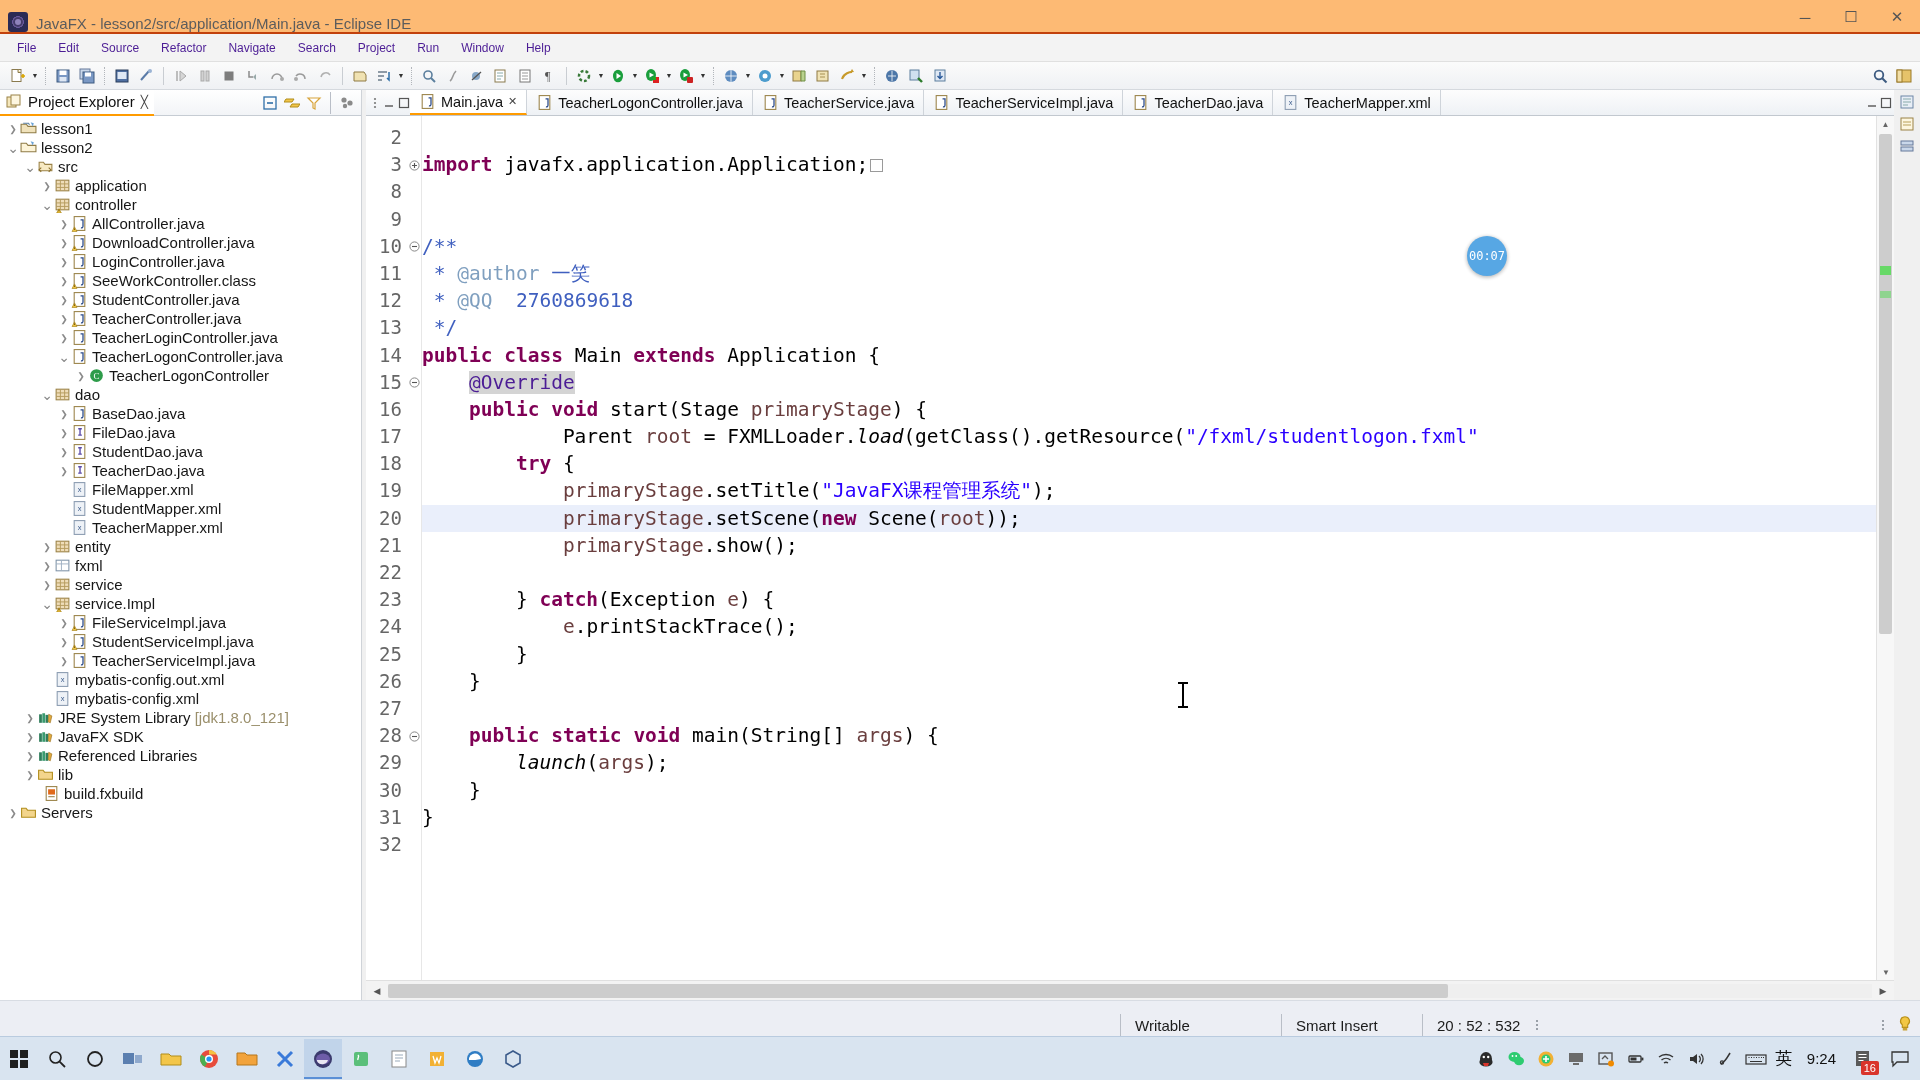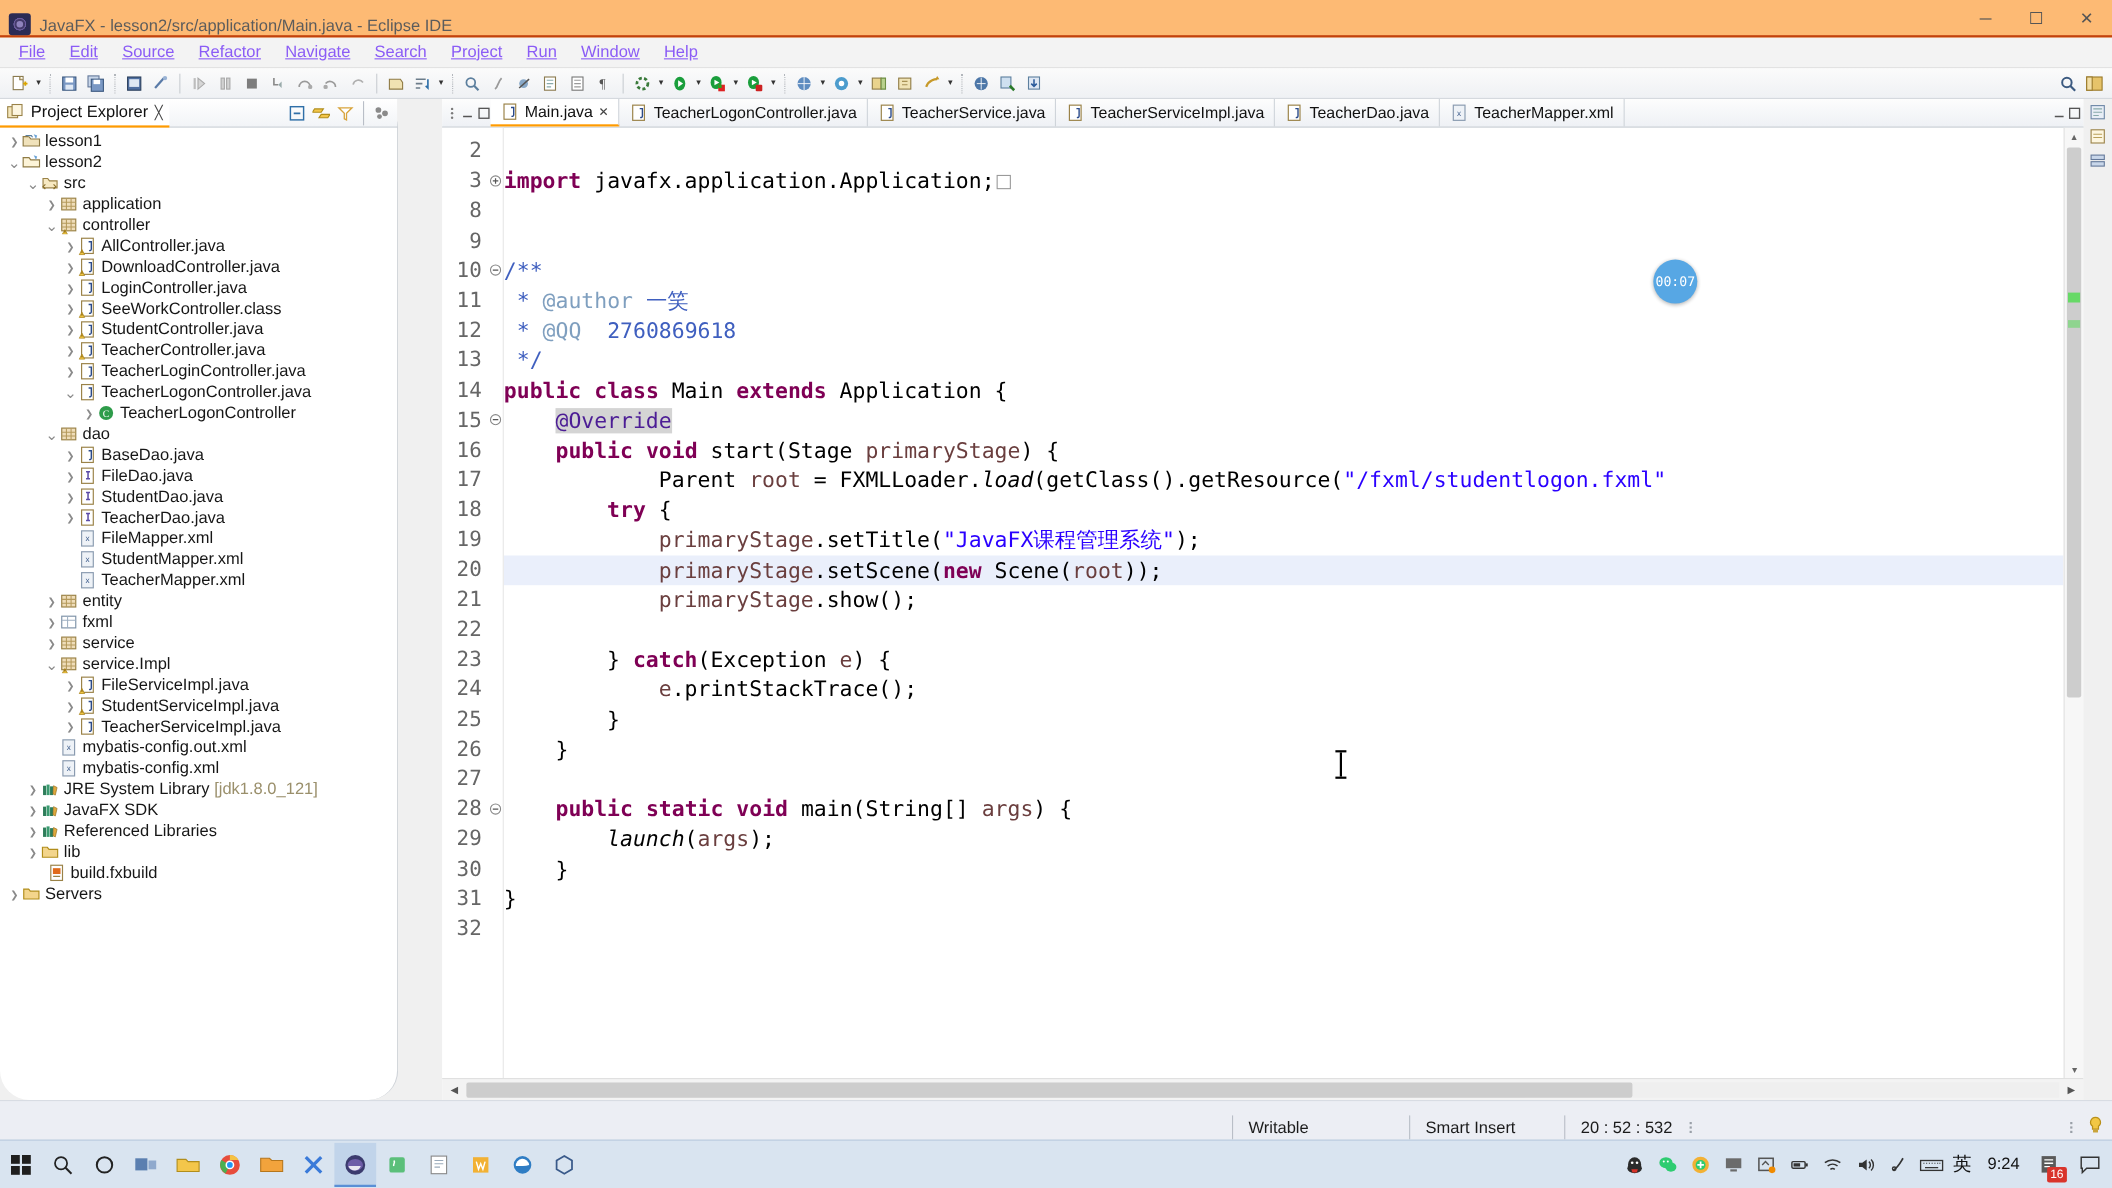--- a/index.html
+++ b/index.html
@@ -30,21 +30,21 @@
   .win-btn{
     width:46px;height:34px;display:flex;align-items:center;justify-content:center;
     color:#555; font-size:15px;
   }
   
   #menubar{
     height:28px; background:#f3f3f3; display:flex; align-items:center;
     padding-left:6px; border-bottom:1px solid #e0e0e0;
   }
   .menu-item{
-    padding:3px 11px; font-size:15px; color:#8b5cf6; cursor:default;text-decoration:underline;
+    padding:3px 11px; font-size:12px; color:#4c1d95; cursor:default;
   }
   
   #toolbar{
     height:28px; background:linear-gradient(#fbfbfb,#eff1f4);
     display:flex; align-items:center; border-bottom:1px solid #d5d9de;
     padding-left:6px; position:relative;
   }
   .tb-group{ display:flex; align-items:center; }
   .tb-sep{ width:1px;height:18px;background:#c9cdd2;margin:0 5px;}
   .tb-sep.dot{ background:none;border-left:1px dotted #b2b6bb;}
@@ -56,21 +56,21 @@
     width:10px;height:22px;display:flex;align-items:center;justify-content:center;
     font-size:7px;color:#333;
   }
   .ico{ width:16px;height:16px;display:block; }
   #toolbar-right{ position:absolute; right:4px; display:flex; align-items:center;}
   
   #workspace{ display:flex; height: calc(1080px - 34px - 28px - 28px - 36px - 44px); }
   
   #explorer{
     width:362px; background:#fff; border-right:1px solid #cfd3d8;
-    display:flex; flex-direction:column; flex:none;border-radius:27px;
+    display:flex; flex-direction:column; flex:none;
   }
   #explorer-tabrow{
     height:26px; display:flex; align-items:center; position:relative;
     background:linear-gradient(#ffffff,#f2f4f7);
     border-bottom:1px solid #c6ccd3;
   }
   #explorer-tab{
     display:flex;align-items:center; gap:6px; height:26px; padding:0 6px 0 6px;
     background:#fff; border-bottom:2px solid #ff9b00;
   }
@@ -84,21 +84,21 @@
     width:14px;height:19px;display:flex;align-items:center;justify-content:center;
     color:#8a8a8a; font-size:9px; flex:none;
   }
   .twisty.none{ visibility:hidden; }
   .ticon{ width:17px;height:17px; flex:none; margin-right:4px; display:block;}
   .tlabel{ color:#161616; }
   .tlabel .dim{ color:#9a8f6b; }
   
   #sash{ width:4px; background:#f0f0f0; flex:none; cursor:col-resize;}
   
-  #editor-area{ flex:1; display:flex; flex-direction:column; background:#fff; min-width:0;margin-left:36px;}
+  #editor-area{ flex:1; display:flex; flex-direction:column; background:#fff; min-width:0;}
   #editor-tabrow{
     height:26px; display:flex; align-items:stretch;
     background:linear-gradient(#fdfdfd,#eef1f5);
     border-bottom:1px solid #c2c8cf; position:relative;
   }
   #tabrow-left{ width:44px; display:flex; align-items:center; gap:3px; padding-left:4px; flex:none;}
   .ed-tab{
     display:flex; align-items:center; gap:5px; padding:0 9px; font-size:14.5px;
     border-right:1px solid #cfd4da; color:#111; background:transparent;
   }

